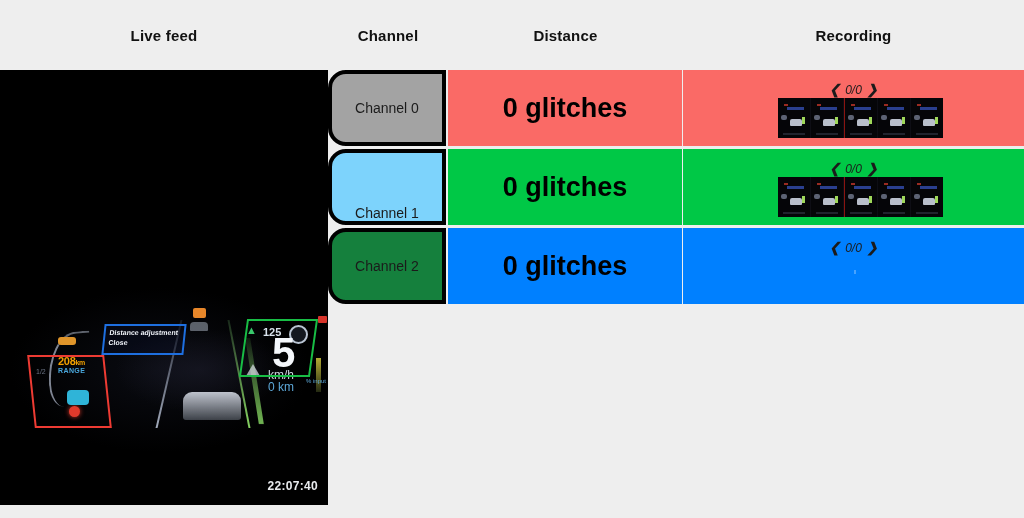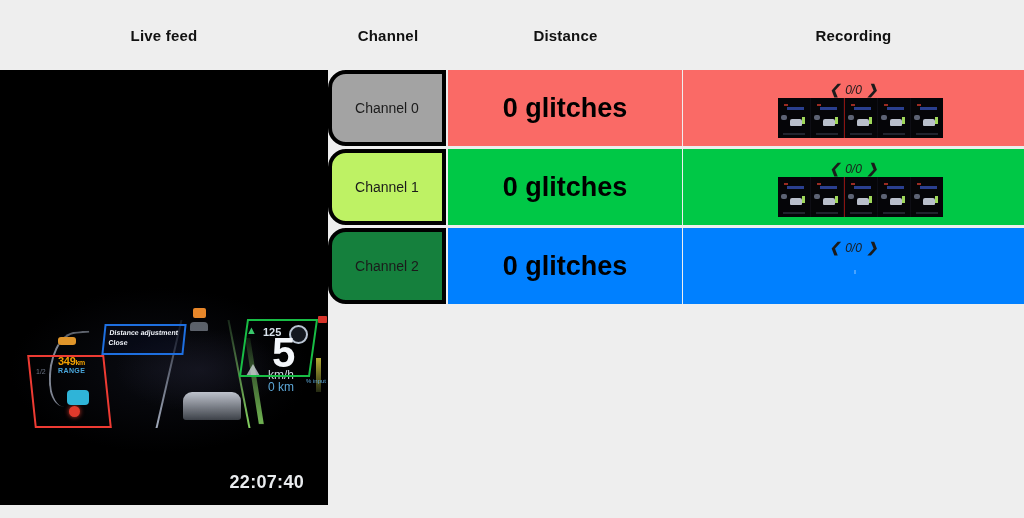--- a/index.html
+++ b/index.html
@@ -263,23 +263,23 @@
   }
   .ann-green {
     left: 243px; top: 249px;
     width: 71px; height: 58px;
     border: 2px solid #18bd45;
     transform: skewX(-8deg);
   }
 
   .timestamp {
     position: absolute;
-    right: 24px;
+    right: 10px;
     bottom: 12px;
-    font-size: 18px;
+    font-size: 12px;
     font-weight: bold;
     color: #e9ebee;
     letter-spacing: 0.3px;
     text-shadow: 0 0 3px rgba(0,0,0,0.9);
   }
 
   
   .table {
     position: absolute;
     left: 328px;
@@ -432,21 +432,21 @@
     <div class="road-green"></div>
     <div class="car-far"></div>
     <div class="warn-icon"></div>
     <div class="car-ahead"></div>
     <div class="chevron-mark"></div>
 
     <div class="left-dial"></div>
     <div class="dial-dot"></div>
     <div class="car-chip"></div>
     <div class="lane-tick">1/2</div>
-    <div class="range-val"><span>349</span><span class="unit">km</span></div>
+    <div class="range-val"><span>208</span><span class="unit">km</span></div>
     <div class="range-lbl">RANGE</div>
     <div class="blue-badge"></div>
 
     <div class="acc-icon">▲</div>
     <div class="limit-num">125</div>
     <div class="round-gauge"></div>
     <div class="speed-num">5</div>
     <div class="speed-unit">km/h</div>
     <div class="km-txt">0 km</div>
     <div class="rt-bar"></div>
@@ -511,21 +511,21 @@
             <div class="f-left"></div>
             <div class="f-car"></div>
             <div class="f-grn"></div>
             <div class="f-base"></div>
           </div>
       </div>
     </div>
   </div>
 
   <div class="row row1">
-    <div class="chan-btn" style="background: #bef264;">
+    <div class="chan-btn" style="background: #7dd3fc; align-items: flex-end;">
       <span>Channel 1</span>
     </div>
     <div class="glitch-cell" style="background: rgb(0, 200, 70);">0 glitches</div>
     <div class="rec-cell" style="background: rgb(0, 200, 70);">
       <div class="rec-nav">
         <span class="chev">❮</span><span class="counter">0/0</span><span class="chev">❯</span>
       </div>
       <div class="filmstrip">
         <div class="frame">
             <div class="f-red"></div>

